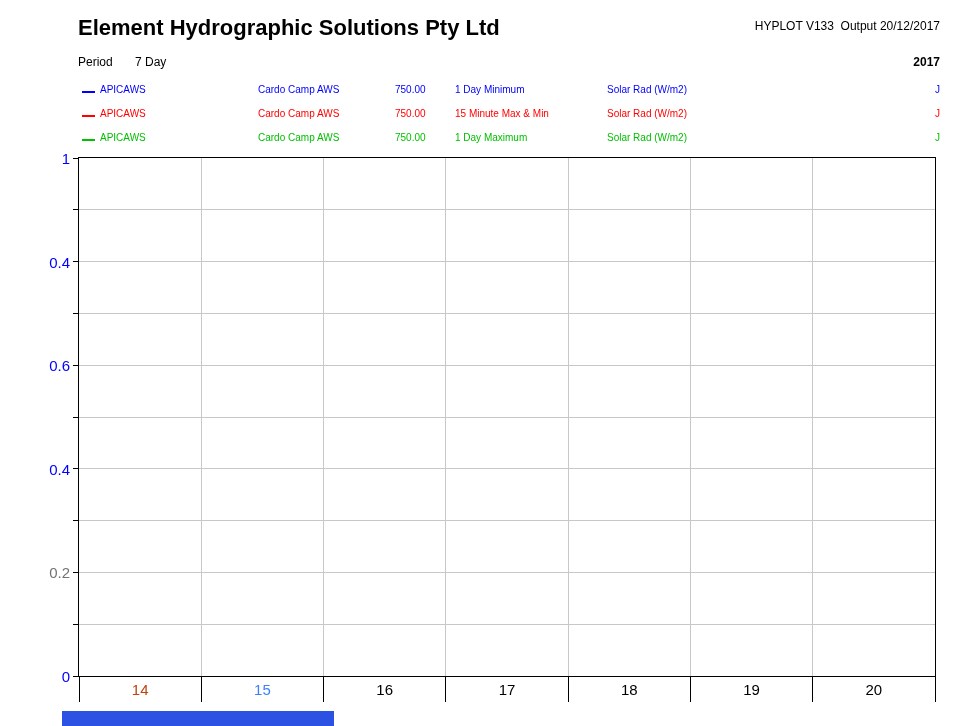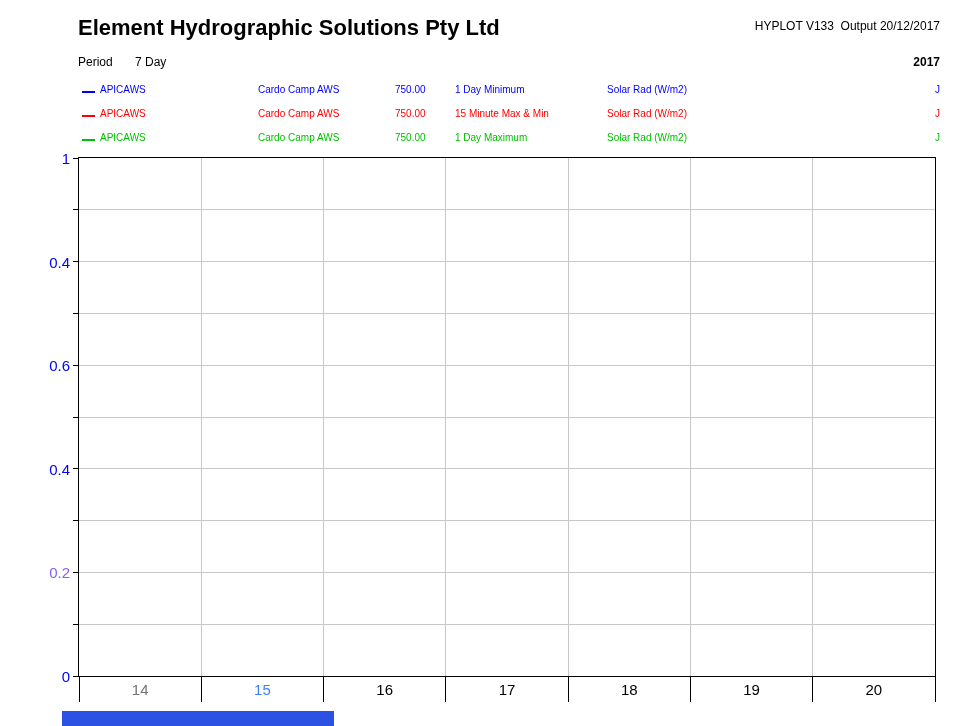--- a/index.html
+++ b/index.html
@@ -99,34 +99,34 @@
     <div class="tick-y" style="top: calc(80% - 0.5px); background: rgb(0, 0, 0);"></div>
     <div class="tick-y" style="top: calc(70% - 0.5px); background: rgb(0, 0, 0);"></div>
     <div class="tick-y" style="top: calc(60% - 0.5px); background: rgb(0, 0, 0);"></div>
     <div class="tick-y" style="top: calc(50% - 0.5px); background: rgb(0, 0, 0);"></div>
     <div class="tick-y" style="top: calc(40% - 0.5px); background: rgb(0, 0, 0);"></div>
     <div class="tick-y" style="top: calc(30% - 0.5px); background: rgb(0, 0, 0);"></div>
     <div class="tick-y" style="top: calc(20% - 0.5px); background: rgb(0, 0, 0);"></div>
     <div class="tick-y" style="top: calc(10% - 0.5px); background: rgb(0, 0, 0);"></div>
     <div class="tick-y" style="top: calc(0% - 0.5px); background: rgb(0, 0, 0);"></div>
     <div class="ylab" style="top: 100%; color: rgb(0, 0, 255);">0</div>
-    <div class="ylab" style="top: 80%; color: #8b5cf6; text-align: center;">0.2</div>
+    <div class="ylab" style="top: 80%; color: #737373; text-align: center;">0.2</div>
     <div class="ylab" style="top: 60%; color: rgb(0, 0, 255); text-align: center;">0.4</div>
     <div class="ylab" style="top: 40%; color: rgb(0, 0, 255);">0.6</div>
     <div class="ylab" style="top: 20%; color: rgb(0, 0, 255);">0.4</div>
     <div class="ylab" style="top: 0%; color: rgb(0, 0, 255);">1</div>
     <div class="tick-x" style="left: calc(0% - 0.5px); background: rgb(0, 0, 0);"></div>
     <div class="tick-x" style="left: calc(14.2857% - 0.5px); background: rgb(0, 0, 0);"></div>
     <div class="tick-x" style="left: calc(28.5714% - 0.5px); background: rgb(0, 0, 0);"></div>
     <div class="tick-x" style="left: calc(42.8571% - 0.5px); background: rgb(0, 0, 0);"></div>
     <div class="tick-x" style="left: calc(57.1429% - 0.5px); background: rgb(0, 0, 0);"></div>
     <div class="tick-x" style="left: calc(71.4286% - 0.5px); background: rgb(0, 0, 0);"></div>
     <div class="tick-x" style="left: calc(85.7143% - 0.5px); background: rgb(0, 0, 0);"></div>
     <div class="tick-x" style="left: calc(100% - 0.5px); background: rgb(0, 0, 0);"></div>
-    <div class="xlab" style="left: 7.14286%; color: #737373;">14</div>
+    <div class="xlab" style="left: 7.14286%; color: #c2410c;">14</div>
     <div class="xlab" style="left: 21.4286%; color: #3b82f6;">15</div>
     <div class="xlab" style="left: 35.7143%; color: rgb(0, 0, 0);">16</div>
     <div class="xlab" style="left: 50%; color: rgb(0, 0, 0);">17</div>
     <div class="xlab" style="left: 64.2857%; color: rgb(0, 0, 0);">18</div>
     <div class="xlab" style="left: 78.5714%; color: rgb(0, 0, 0);">19</div>
     <div class="xlab" style="left: 92.8571%; color: rgb(0, 0, 0);">20</div>
   </div>
 
 <div class="abs data-bar" style="background: rgb(43, 82, 226);"></div>
 

